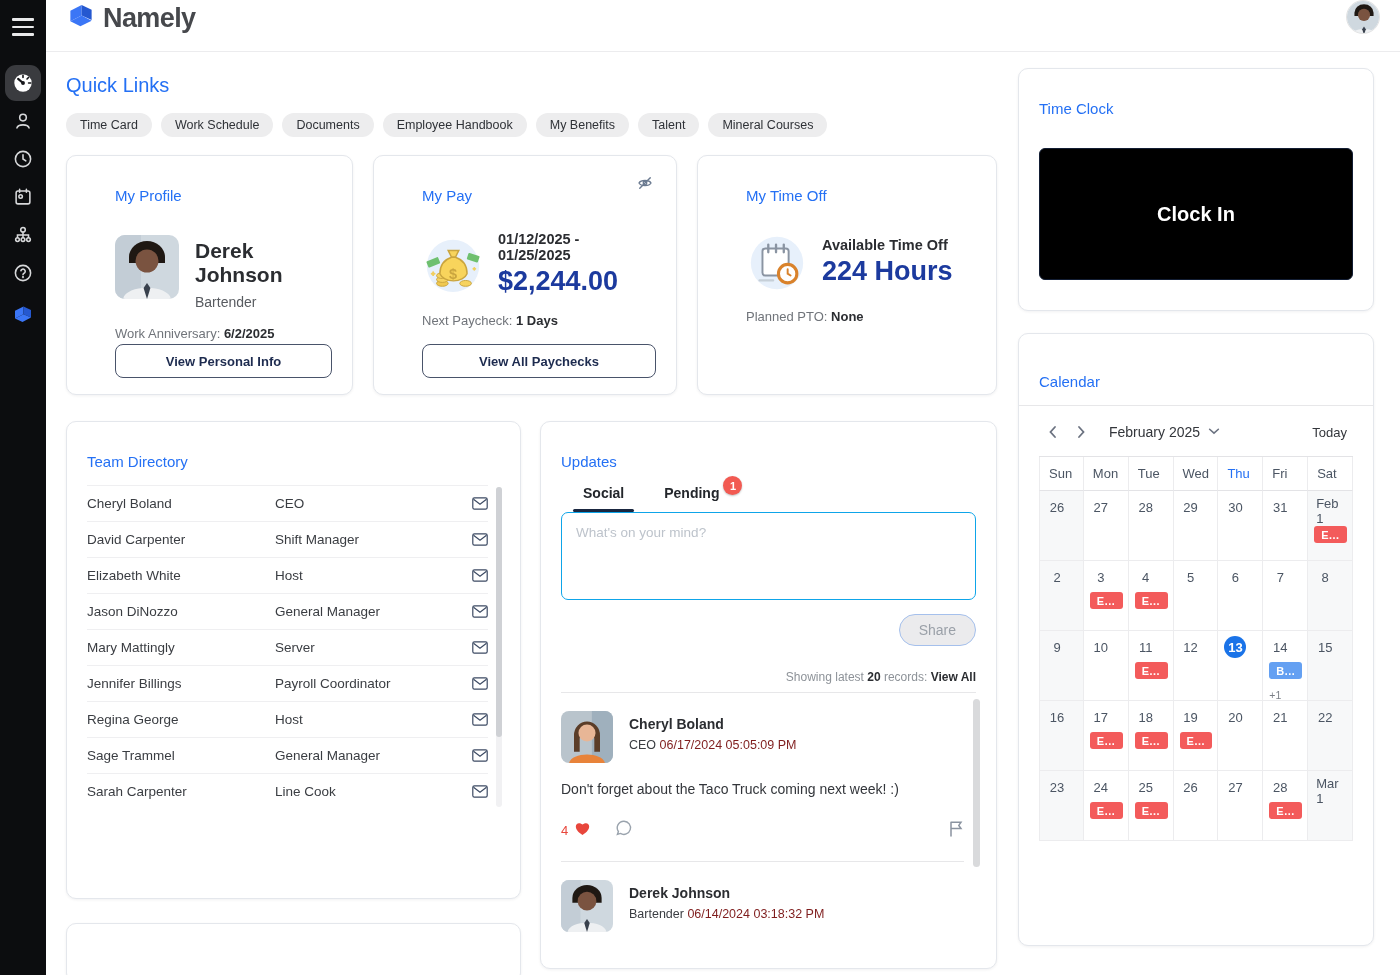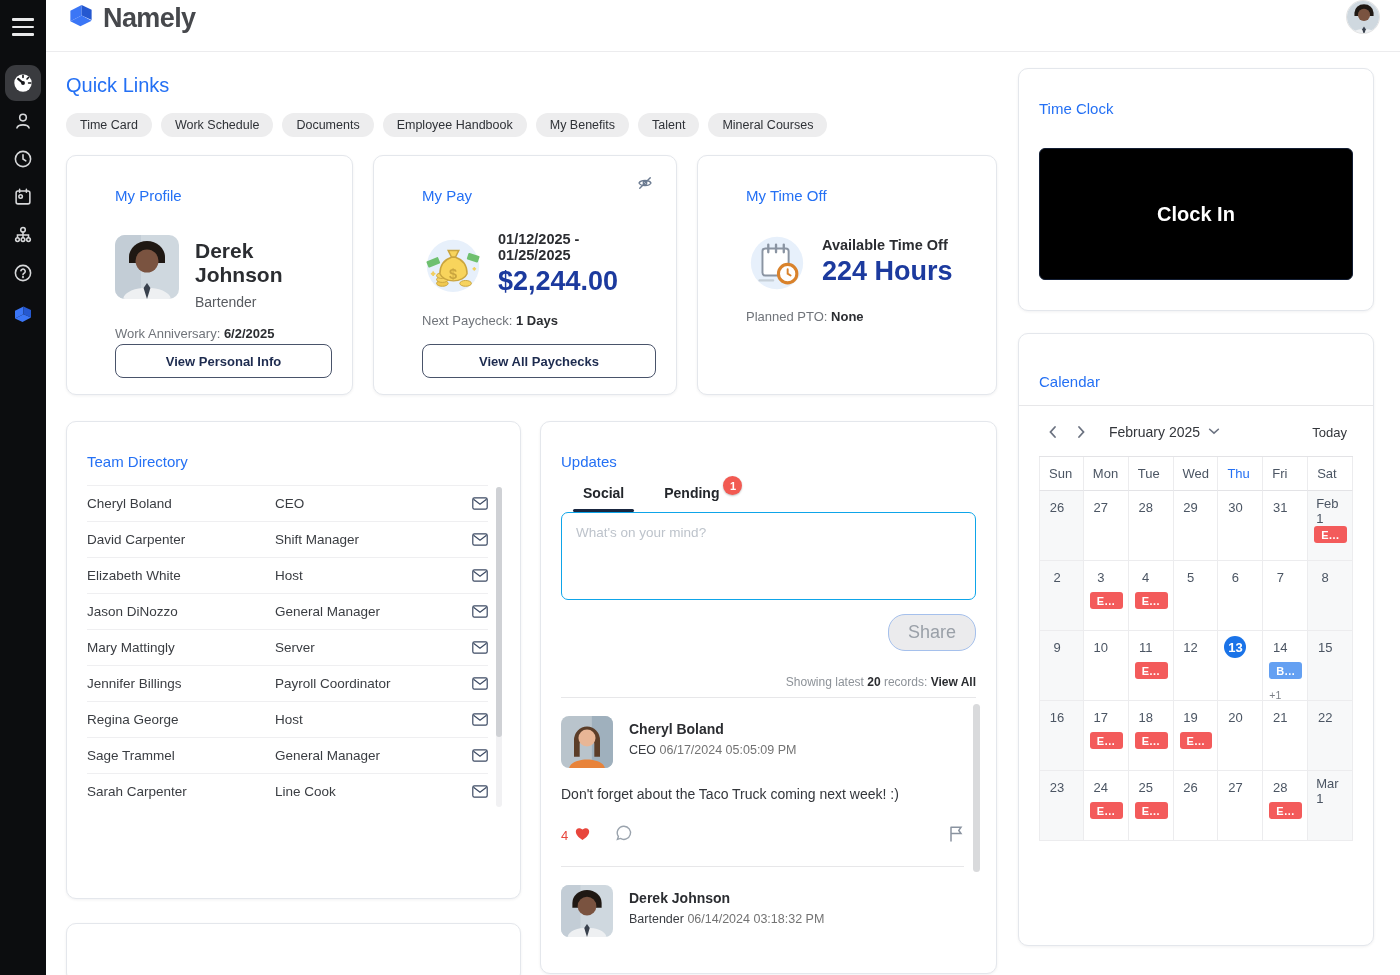--- a/index.html
+++ b/index.html
@@ -102,35 +102,35 @@
     display:flex; align-items:center; justify-content:center; box-shadow:0 1px 2px rgba(0,0,0,.25);
   }
   .composer {
     width:100%; height:88px; border:1px solid #0ea5e9; border-radius:7px;
     padding:12px 14px; font-size:13.5px; color:#333; resize:none; font-family:inherit; display:block;
   }
   .composer::placeholder { color:#bdc3cb; }
   .share-row { display:flex; justify-content:flex-end; margin-top:14px; }
   .share-btn {
     background:#ebebed; border:1px solid #a5c0ec; color:#9aa0a8;
-    border-radius:17px; padding:7px 19px; font-size:18px; cursor:pointer; font-family:inherit;
+    border-radius:17px; padding:7px 19px; font-size:14px; cursor:pointer; font-family:inherit;
   }
   .showing-line { text-align:right; font-size:12px; color:#8d9298; margin-top:24px; }
   .showing-line b { color:#2b2d31; }
   .showing-line .view-all { color:#2b2d31; font-weight:bold; cursor:pointer; }
   .feed { border-top:1px solid #e7e7e9; margin-top:8px; position:relative; padding-right:12px; }
   .feed-thumb { position:absolute; right:-4px; top:6px; width:7px; height:168px; background:#d9dadc; border-radius:4px; cursor:pointer; }
   .post { padding:18px 0 20px; }
   .post + .post { border-top:1px solid #e7e7e9; }
   .post-head { display:flex; gap:16px; }
   .post-avatar { width:52px; height:52px; border-radius:8px; overflow:hidden; flex-shrink:0; }
   .post-author { font-size:14px; font-weight:bold; color:#2b2d31; margin-top:5px; }
   .post-meta { font-size:12.5px; margin-top:6px; }
   .post-role { color:#3a3d42; }
-  .post-time { color:#737373; }
+  .post-time { color:#7f1d1d; }
   .post-content { font-size:14px; color:#33363b; margin-top:18px; }
   .post-actions { display:flex; align-items:center; gap:24px; margin-top:22px; }
   .like-count { display:flex; align-items:center; gap:6px; color:#e8463c; font-size:13px; cursor:pointer; }
   .flag-btn { margin-left:auto; }
 
   
   .right-col { display:flex; flex-direction:column; gap:22px; }
   .clock-btn {
     width:100%; height:132px; margin-top:16px; background:#000000; color:#fff;
     border:1px solid #121d33; border-radius:6px; font-size:20px; font-weight:bold;

